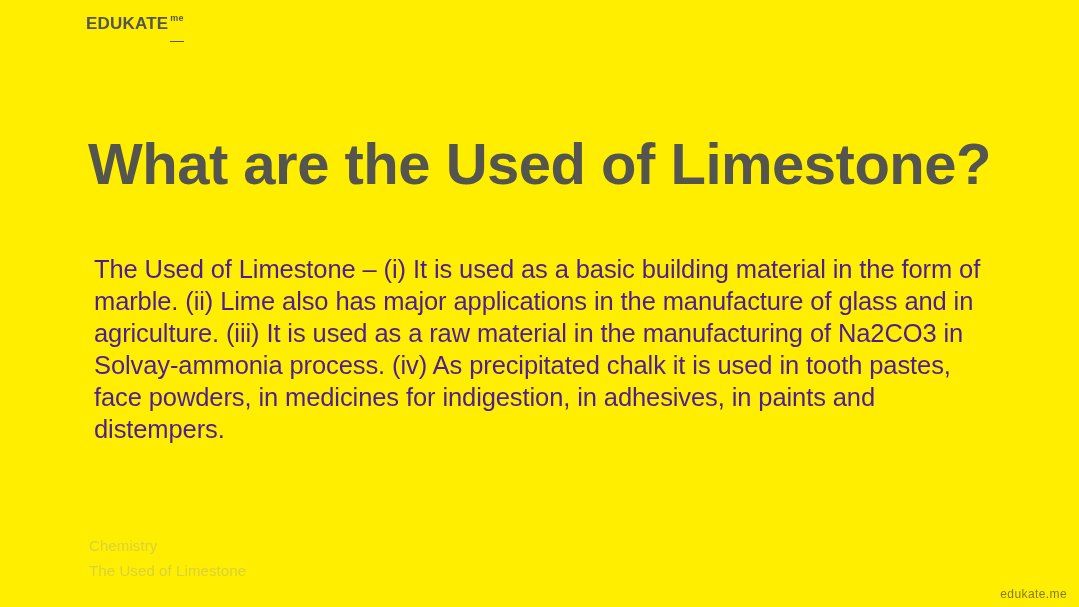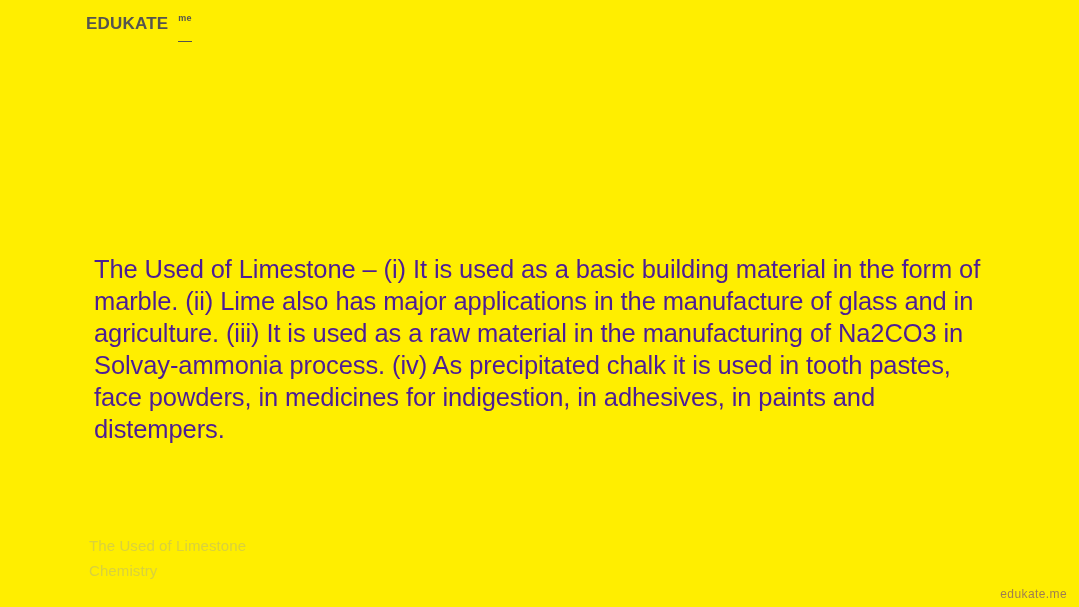--- a/index.html
+++ b/index.html
@@ -36,21 +36,21 @@
     text-align: right;
   }
   .logo-main {
     display: inline-block;
   }
   .logo-sup {
     display: inline-block;
     font-size: 9px;
     font-weight: bold;
     line-height: 1;
-    margin-left: 10px;
+    margin-left: 2px;
     position: relative;
     top: -1px;
     border-bottom: 1.5px solid #55544f;
     padding-bottom: 18px;
   }
 
   
   .title {
     position: absolute;
     left: 88px;
@@ -90,40 +90,41 @@
   }
   .footer div {
     white-space: nowrap;
   }
 
   
   .watermark {
     position: absolute;
     right: 12px;
     bottom: 6px;
-    color: #4c1d95;
+    color: #0f172a;
     font-size: 12px;
     letter-spacing: 0.4px;
     opacity: 0.55;
     white-space: nowrap;
   }
 </style>
 </head>
 <body>
 
 <div class="slide">
 
   <div class="logo">
     <span class="logo-main">EDUKATE</span>
       <span class="logo-sup">me</span>
   </div>
 
+  <h1 class="title">What are the Used of Limestone?</h1>
 
   <p class="body-text">The Used of Limestone – (i) It is used as a basic building material in the form of marble. (ii) Lime also has major applications in the manufacture of glass and in agriculture. (iii) It is used as a raw material in the manufacturing of Na2CO3 in Solvay-ammonia process. (iv) As precipitated chalk it is used in tooth pastes, face powders, in medicines for indigestion, in adhesives, in paints and distempers.</p>
 
   <div class="footer">
+    <div>Chemistry</div>
     <div>The Used of Limestone</div>
-    <div>Chemistry</div>
   </div>
 
   <div class="watermark">edukate.me</div>
 
 </div>
 
 </body></html>

